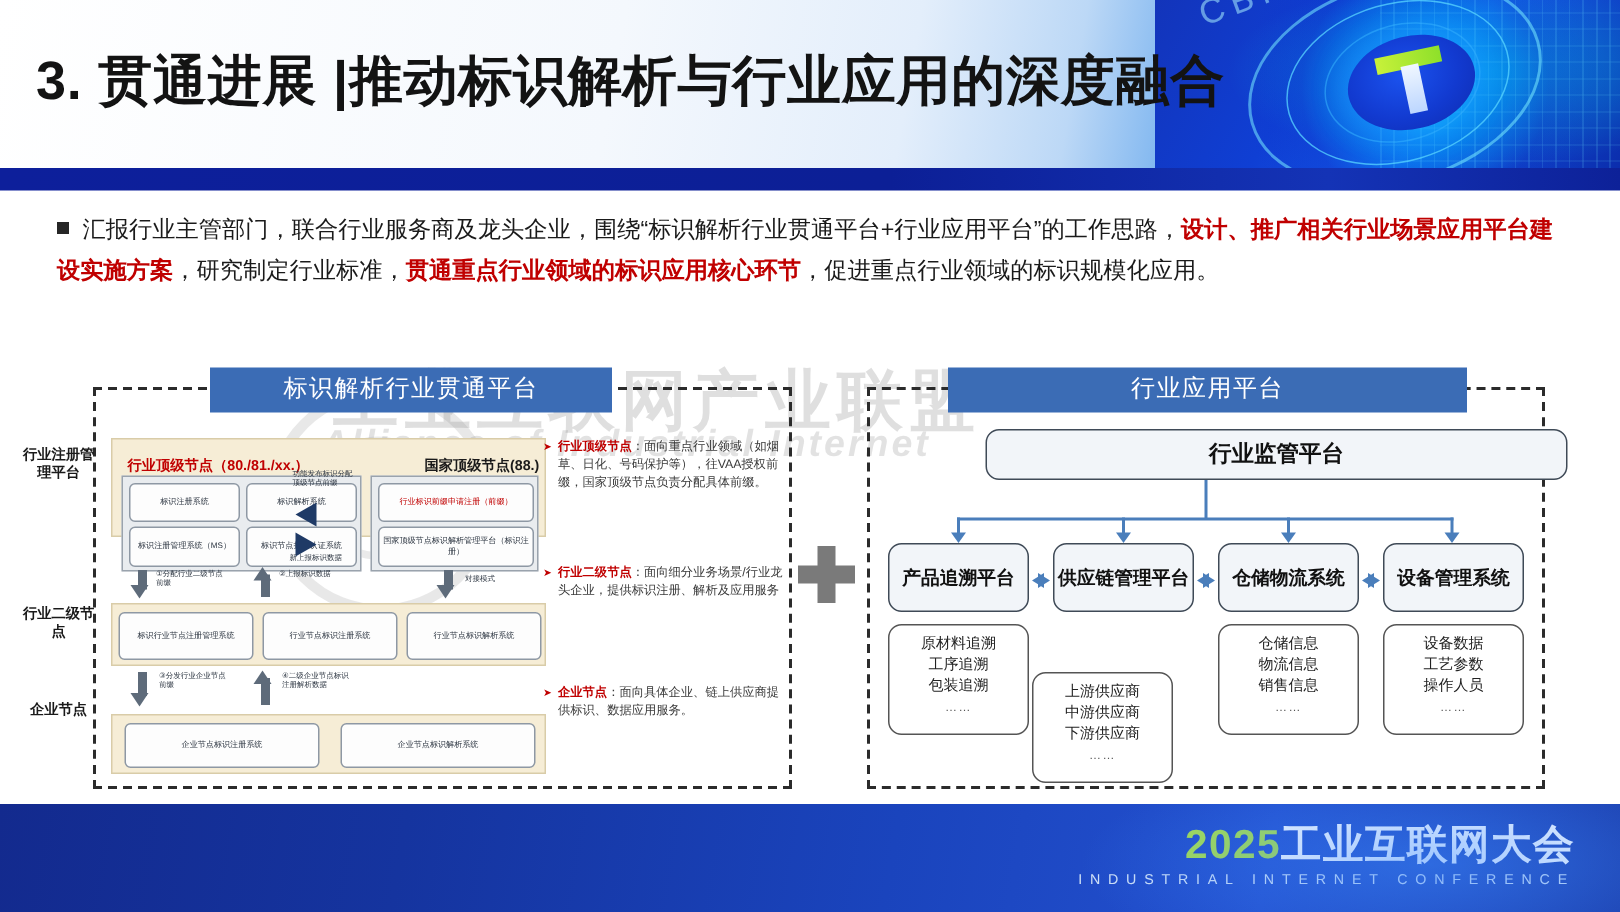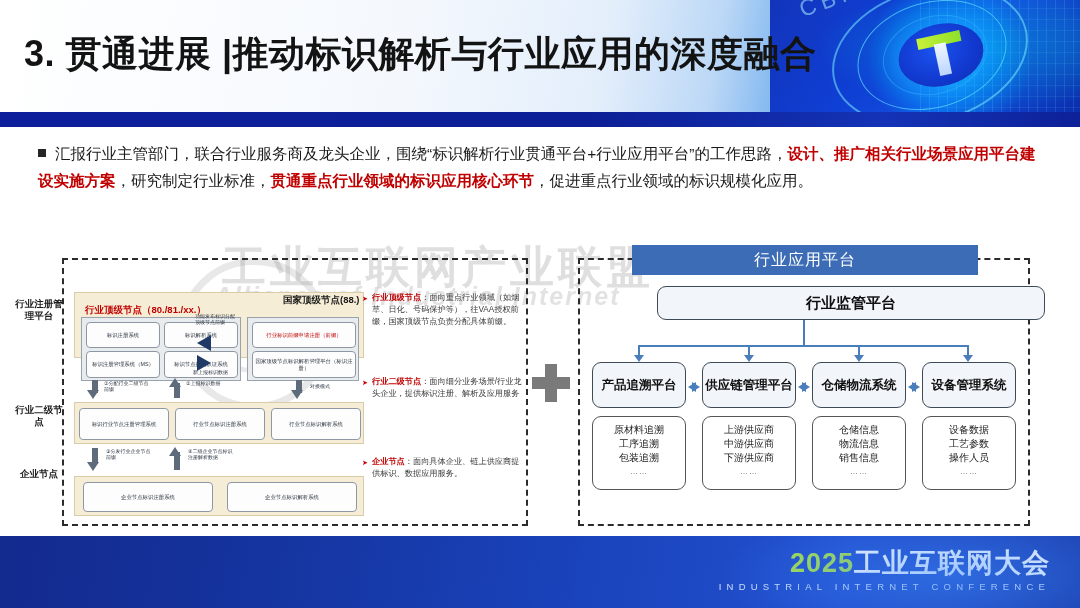--- a/index.html
+++ b/index.html
@@ -109,21 +109,21 @@
 
   
   .l-inner{position:absolute;left:74px;top:48px;width:290px;height:236px;}
   .band{position:absolute;left:0;width:290px;background:#f6edd6;border:1px solid #d9cca8;box-sizing:border-box;}
   .band1{top:8px;height:66px;}
   .band2{top:118px;height:42px;}
   .band3{top:192px;height:40px;}
 
   .sec-title{position:absolute;font-size:9.5px;font-weight:bold;color:#c00000;white-space:nowrap;}
   .t-ind{left:10px;top:11px;}
-  .t-nat{left:176px;top:1px;color:#1a1a1a;padding-left:32px;}
+  .t-nat{left:176px;top:11px;color:#1a1a1a;padding-left:32px;}
 
   .grp{position:absolute;background:#e9ecef;border:1px solid #9aa3ad;box-sizing:border-box;}
   .grp-l{left:6px;top:24px;width:160px;height:64px;}
   .grp-r{left:172px;top:24px;width:112px;height:64px;}
 
   .bx{
     position:absolute;background:#fdfdfd;border:1px solid #8e98a4;border-radius:4px;
     box-sizing:border-box;display:flex;align-items:center;justify-content:center;text-align:center;
     font-size:5.4px;line-height:7px;color:#2b3440;padding:1px;
   }
@@ -186,21 +186,21 @@
   .c4.a{left:0;}
   .c4.b{left:110px;}
   .c4.c{left:220px;}
   .c4.d{left:330px;}
   .d4{
     position:absolute;width:94px;height:74px;top:130px;background:#fff;
     border:1.4px solid #555;border-radius:9px;box-sizing:border-box;
     font-size:10px;line-height:14px;color:#222;text-align:center;padding-top:6px;
   }
   .d4.a{left:0;}
-  .d4.b{left:110px;}
+  .d4.b{left:96px;margin-top:32px;}
   .d4.c{left:220px;}
   .d4.d{left:330px;}
   .d4 .dots{letter-spacing:1px;font-size:8px;color:#555;}
 
   .vline{position:absolute;background:#4a7ebb;}
   .ah{position:absolute;width:0;height:0;border-left:5px solid transparent;border-right:5px solid transparent;border-top:7px solid #4a7ebb;}
   .dbl{position:absolute;top:96px;height:0;}
   .dbl i{position:absolute;width:0;height:0;border-top:5px solid transparent;border-bottom:5px solid transparent;}
   .dbl .lft{left:0;border-right:8px solid #4a7ebb;}
   .dbl .rgt{right:0;border-left:8px solid #4a7ebb;}
@@ -247,20 +247,21 @@
     <span class="bullet"></span><span class="txt" id="para-host"><span>汇报行业主管部门，联合行业服务商及龙头企业，围绕“标识解析行业贯通平台+行业应用平台”的工作思路，</span><span class="em">设计、推广相关行业场景应用平台建设实施方案</span><span>，研究制定行业标准，</span><span class="em">贯通重点行业领域的标识应用核心环节</span><span>，促进重点行业领域的标识规模化应用。</span></span>
   </div>
 
   <div class="figure">
 
     <div class="wm-seal"></div>
     <div class="wm wm1">工业互联网产业联盟</div>
     <div class="wm wm2">Alliance of Industrial Internet</div>
 
     <div class="panel-l"></div>
+    <div class="panel-cap cap-l">标识解析行业贯通平台</div>
 
     <div class="rowlab rl1">行业注册管理平台</div>
     <div class="rowlab rl2">行业二级节点</div>
     <div class="rowlab rl3">企业节点</div>
 
     <div class="l-inner">
 
       <div class="band band1">
         <div class="sec-title t-ind">行业顶级节点（80./81./xx.）</div>
         <div class="sec-title t-nat">国家顶级节点(88.)</div>

